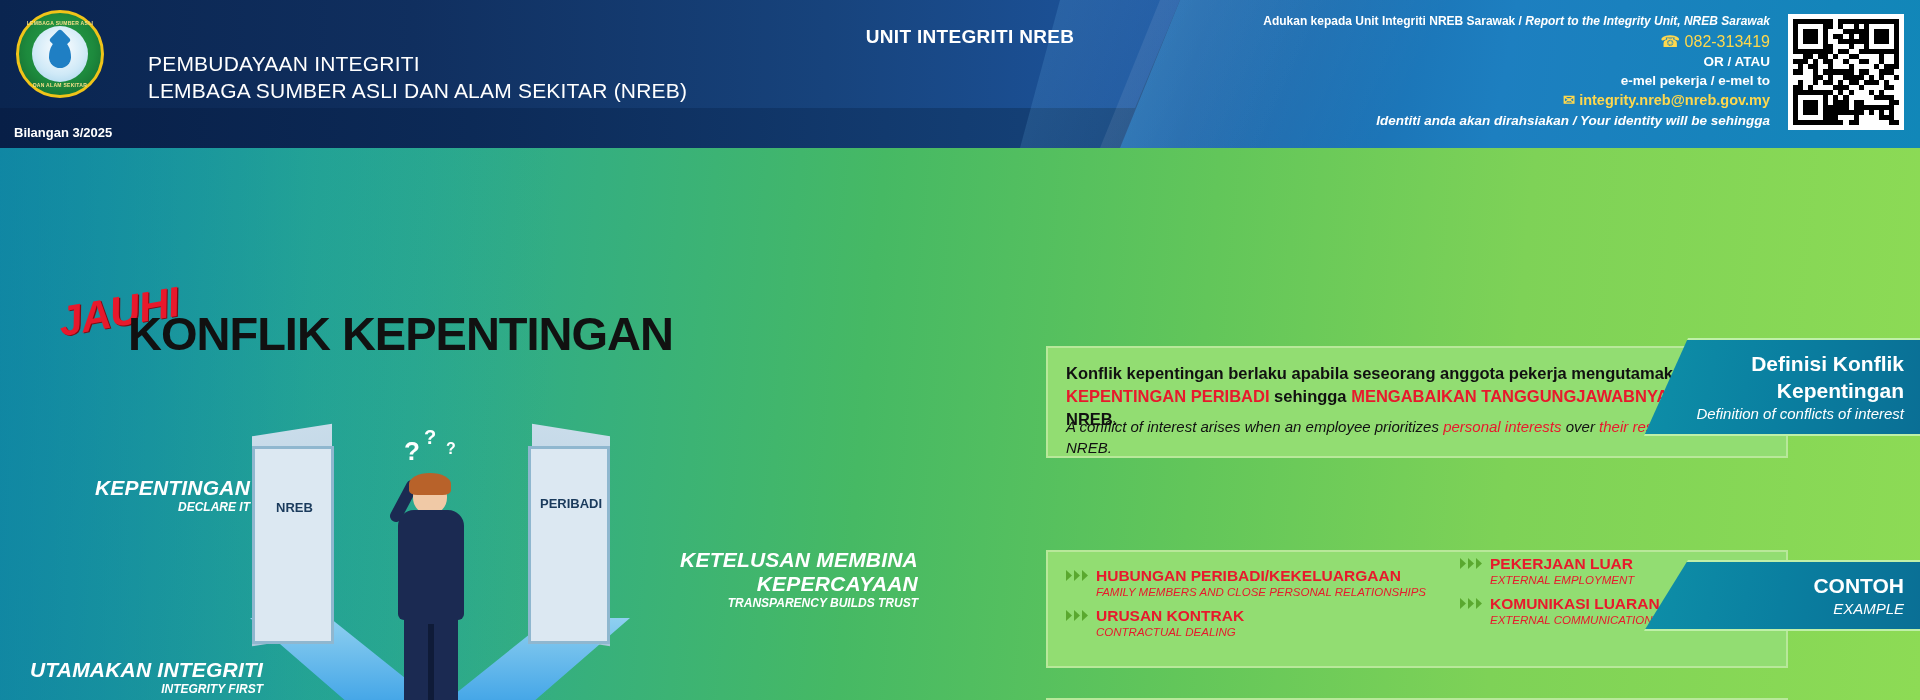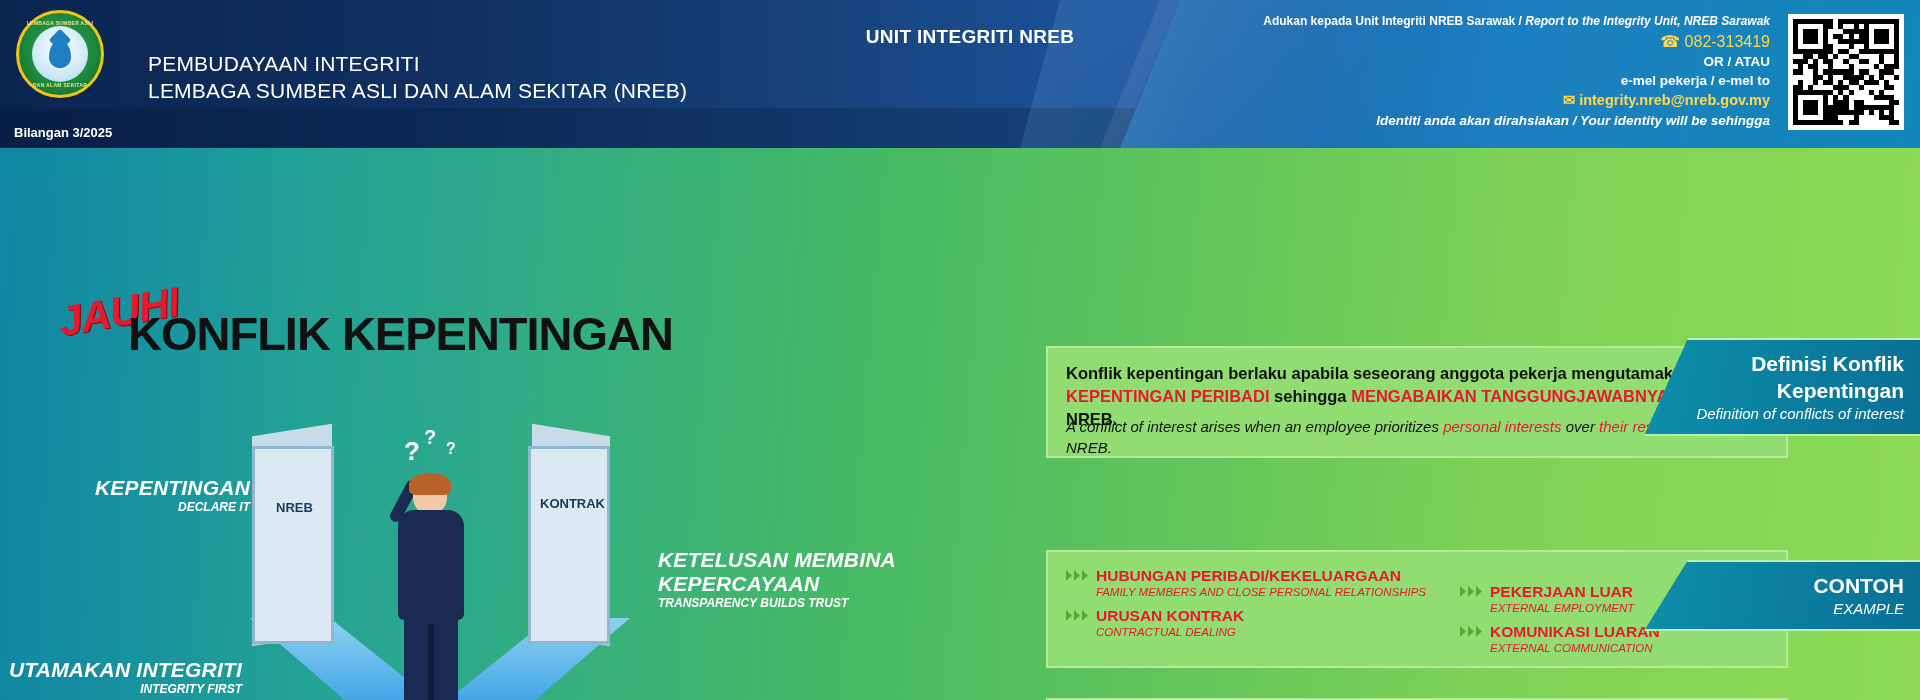--- a/index.html
+++ b/index.html
@@ -118,21 +118,21 @@
   }
   .hl-title {
     position: absolute; left: 128px; top: 158px;
     color: #111; font-weight: bold; font-size: 47px; letter-spacing: -1px;
   }
   .hl-sub {
     position: absolute; left: 452px; top: 248px;
     color: #111; font-weight: bold; font-style: italic; font-size: 24px;
   }
 
-  .lbl { position: absolute; color: #ffffff; font-style: italic; font-weight: bold; }
+  .lbl { position: absolute; color: #ffffff; font-style: italic; font-weight: bold; text-align: right; }
   .lbl .ms { font-size: 21px; display: block; letter-spacing: .2px; }
   .lbl .en { font-size: 12px; display: block; }
   .lbl.right-al { text-align: right; }
 
   
   .door {
     position: absolute; background: #dce8f2; border: 3px solid #8fb7cf;
   }
   .door-label {
     position: absolute; color: #1a3a5c; font-weight: bold; font-size: 13px;
@@ -715,38 +715,38 @@
   <div class="jauhi">JAUHI</div>
   <div class="hl-title">KONFLIK KEPENTINGAN</div>
 
   <div class="floor-v"></div>
   <div class="door-open-l"></div>
   <div class="door" style="left:252px; top:298px; width:82px; height:198px;"></div>
   <div class="door-label" style="left:276px; top:352px;">NREB</div>
 
   <div class="door-open-r"></div>
   <div class="door" style="left:528px; top:298px; width:82px; height:198px;"></div>
-  <div class="door-label" style="left:540px; top:348px;">KONTRAK</div>
+  <div class="door-label" style="left:540px; top:348px;">PERIBADI</div>
 
   <div class="q1">?</div>
   <div class="q2">?</div>
   <div class="q3">?</div>
 
   <div class="person-arm"></div>
   <div class="person-head"></div>
   <div class="person-hair"></div>
   <div class="person-body"></div>
   <div class="person-legs"></div>
 
   <div class="lbl right-al" style="left:60px; top:328px; width:190px;">
     <span class="ms">KEPENTINGAN</span>
     <span class="en">DECLARE IT</span>
   </div>
 
-  <div class="lbl right-al" style="left:2px; top:510px; width:240px;font-style:italic;">
+  <div class="lbl right-al" style="left:23px; top:510px; width:240px;font-style:italic;">
     <span class="ms">UTAMAKAN INTEGRITI</span>
     <span class="en">INTEGRITY FIRST</span>
   </div>
 
   <div class="lbl" style="left:658px; top:400px; width:260px;">
     <span class="ms">KETELUSAN MEMBINA KEPERCAYAAN</span>
     <span class="en">TRANSPARENCY BUILDS TRUST</span>
   </div>
 
   <div class="panel panel-1">
@@ -772,21 +772,21 @@
       <div class="ex-item">
         <div class="ex-arrows">
             <b></b>
             <b></b>
             <b></b>
           </div>
         <div class="ex-ms">URUSAN KONTRAK</div>
         <div class="ex-en">CONTRACTUAL DEALING</div>
       </div>
     </div>
-    <div class="ex-col" style="left:412px; top:30px; width:320px;">
+    <div class="ex-col" style="left:412px; top:2px; width:320px;">
       <div class="ex-item">
         <div class="ex-arrows">
             <b></b>
             <b></b>
             <b></b>
           </div>
         <div class="ex-ms">PEKERJAAN LUAR</div>
         <div class="ex-en">EXTERNAL EMPLOYMENT</div>
       </div>
       <div class="ex-item">

